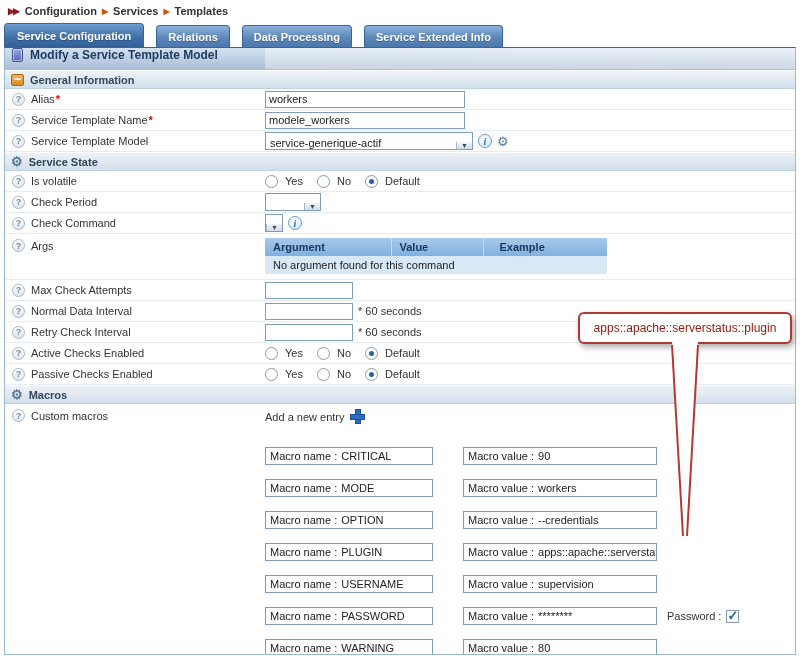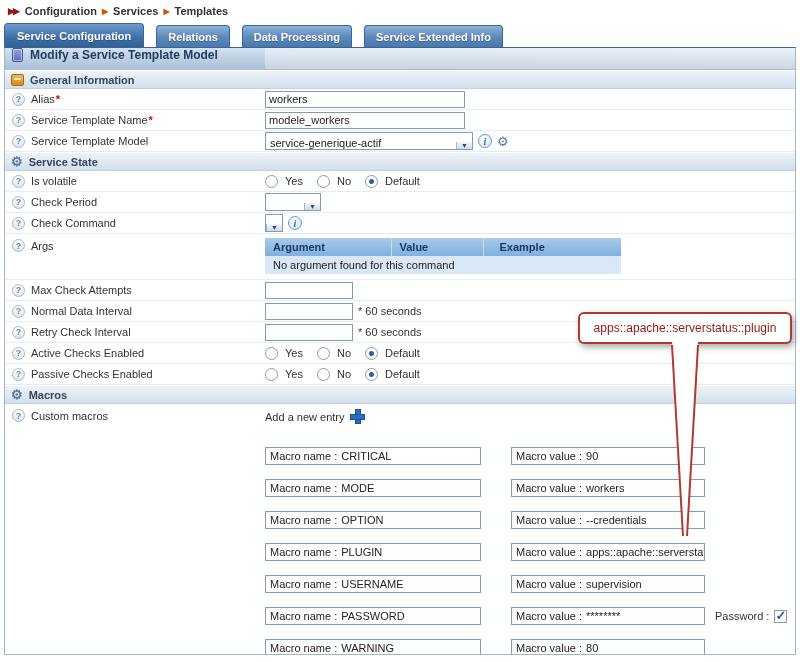--- a/index.html
+++ b/index.html
@@ -57,34 +57,34 @@
     color: #2a6db8; font-size: 10px; font-weight: bold; font-family: "Liberation Serif", serif; font-style: italic;
     display: inline-flex; align-items: center; justify-content: center; cursor: pointer; }
 
   .radio { width: 13px; height: 13px; border-radius: 50%; border: 1px solid #8a9aaa; background: #fff; display: inline-block; position: relative; cursor: pointer; }
   .radio.checked::after { content: ""; position: absolute; left: 3px; top: 3px; width: 5px; height: 5px; border-radius: 50%; background: #2a5fb0; }
   .rlabel { margin: 0 9px 0 2px; }
 
   table.args { border-collapse: collapse; margin: 4px 0 5px; }
   table.args th { background: linear-gradient(180deg, #a9c9ea, #7fb0e0); color: #1a3a60; font-size: 11px; font-weight: bold; text-align: left;
     padding: 3px 8px; border-right: 1px solid #c8ddf2; }
-  table.args th.c1 { width: 126px; } table.args th.c2 { width: 92px; } table.args th.c3 { width: 138px; border-right: none; padding-left: 16px; }
+  table.args th.c1 { width: 126px; } table.args th.c2 { width: 92px; } table.args th.c3 { width: 124px; border-right: none; padding-left: 16px; }
   table.args td { background: #d9e8f7; font-size: 11px; color: #222; padding: 3px 8px; }
 
   
   .macro-area { flex: 1; padding-top: 3px; }
   .add-entry { display: flex; align-items: center; gap: 6px; margin: 3px 0 24px; font-size: 11px; cursor: pointer; }
   .plus-icon { width: 13px; height: 13px; position: relative; display: inline-block; }
   .plus-icon::before { content: ""; position: absolute; left: 5px; top: 0; width: 4px; height: 13px; background: #2e6cc0; box-shadow: 0 0 0 1px #1c4f98; }
   .plus-icon::after  { content: ""; position: absolute; left: 0; top: 5px; width: 13px; height: 4px; background: #2e6cc0; box-shadow: 0 0 0 1px #1c4f98; }
   .macro-row { display: flex; align-items: center; margin-bottom: 14px; }
   .macro-box { border: 1px solid #7f9db9; background: #fff; height: 18px; display: flex; align-items: center; padding: 0 4px; font-size: 11px; color: #222;
                overflow: hidden; white-space: nowrap; cursor: text; }
   .macro-box .mlabel { margin-right: 4px; }
-  .mname { width: 216px; margin-right: 30px; }
+  .mname { width: 168px; margin-right: 30px; }
   .mvalue { width: 194px; }
   .pwd-wrap { display: flex; align-items: center; gap: 5px; margin-left: 10px; }
   .checkbox { width: 13px; height: 13px; border: 1px solid #8a9aaa; background: #fff; position: relative; display: inline-block; cursor: pointer; }
   .checkbox .mark { position: absolute; left: 0px; top: -3px; color: #2a5fb0; font-size: 13px; font-weight: bold; }
 
   
   .callout { position: absolute; left: 578px; top: 312px; width: 214px; background: #fff; border: 2px solid #b03a30; border-radius: 6px;
     padding: 7px 6px; font-size: 12px; color: #8b1a10; text-align: center; box-shadow: 2px 3px 6px rgba(0,0,0,.35); z-index: 5; }
   .callout-tail { position: absolute; left: 668px; top: 340px; z-index: 6; }
 </style>

